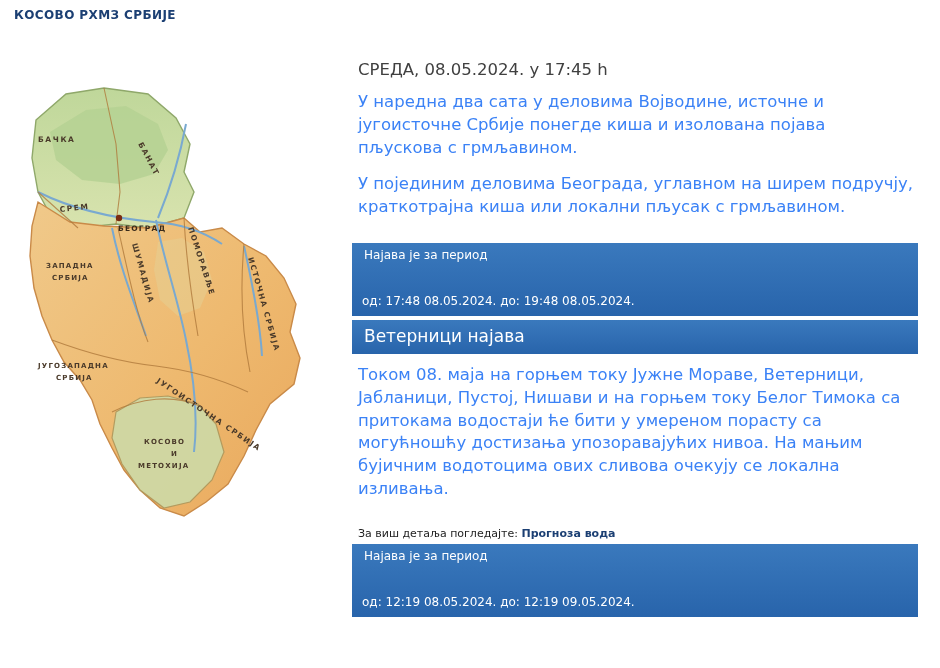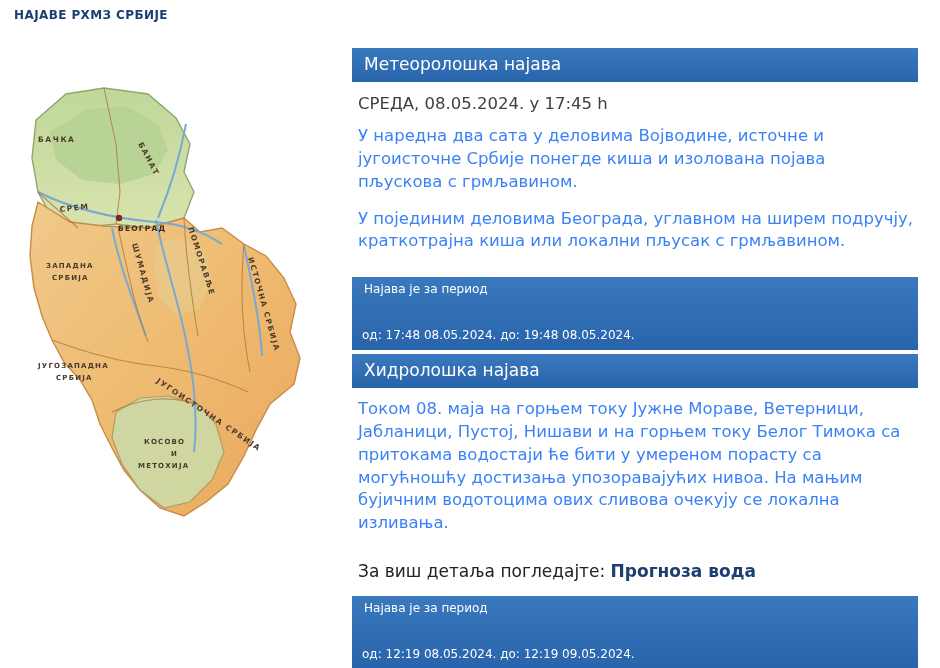--- a/index.html
+++ b/index.html
@@ -94,35 +94,35 @@
   }
   .body-text p:last-child {
     margin-bottom: 8px;
   }
   .datetime {
     font-size: 16.5px;
     color: #404040;
     padding: 12px 4px 2px 6px;
   }
   .more {
-    font-size: 17px;
+    font-size: 11px;
     color: #222222;
-    padding: 2px 4px 15px 6px;
+    padding: 2px 4px 4px 6px;
   }
   .more a {
     color: #1b3f73;
     font-weight: bold;
     text-decoration: none;
   }
   .gap-xs { height: 4px; }
 </style>
 </head>
 <body>
 
-<div class="page-title">НАЈАВЕ РХМЗ СРБИЈЕ</div>
+<div class="page-title">КОСОВО РХМЗ СРБИЈЕ</div>
 
 <div class="layout">
 
   <div class="map-wrap">
     <svg class="map-svg" width="330" height="530" viewBox="0 0 330 530">
       <defs>
         <linearGradient id="vojv" x1="0" y1="0" x2="0" y2="1">
           <stop offset="0%" stop-color="#bfd79a"></stop>
           <stop offset="100%" stop-color="#d8e3ae"></stop>
         </linearGradient>
@@ -190,37 +190,36 @@
 
         <text class="region-label small" x="136" y="412">КОСОВО</text>
         <text class="region-label small" x="163" y="424">И</text>
         <text class="region-label small" x="130" y="436">МЕТОХИЈА</text>
       </g>
     </svg>
   </div>
 
   <div class="content">
 
-    <div class="bar">Метеоролошка најава</div>
 
     <div class="datetime">СРЕДА, 08.05.2024. у 17:45 h</div>
 
     <div class="body-text">
       <p>У наредна два сата у деловима Војводине, источне и југоисточне Србије понегде киша и изолована појава пљускова с грмљавином.</p>
       <p>У појединим деловима Београда, углавном на ширем подручју, краткотрајна киша или локални пљусак с грмљавином.</p>
     </div>
 
     <div class="bar period">
       <span class="period-line1">Најава је за период</span>
       <span class="period-line2">од: 17:48 08.05.2024.  до: 19:48 08.05.2024.</span>
     </div>
 
     <div class="gap-xs"></div>
 
-    <div class="bar">Хидролошка најава</div>
+    <div class="bar">Ветерници најава</div>
 
     <div class="body-text">
       <p>Током 08. маја на горњем току Јужне Мораве, Ветерници, Јабланици, Пустој, Нишави и на горњем току Белог Тимока са притокама водостаји ће бити у умереном порасту са могућношћу достизања упозоравајућих нивоа. На мањим бујичним водотоцима ових сливова очекују се локална изливања.</p>
     </div>
 
     <div class="more">
       <span>За виш детаља погледајте:</span>
       <a href="#">Прогноза вода</a>
     </div>
 

